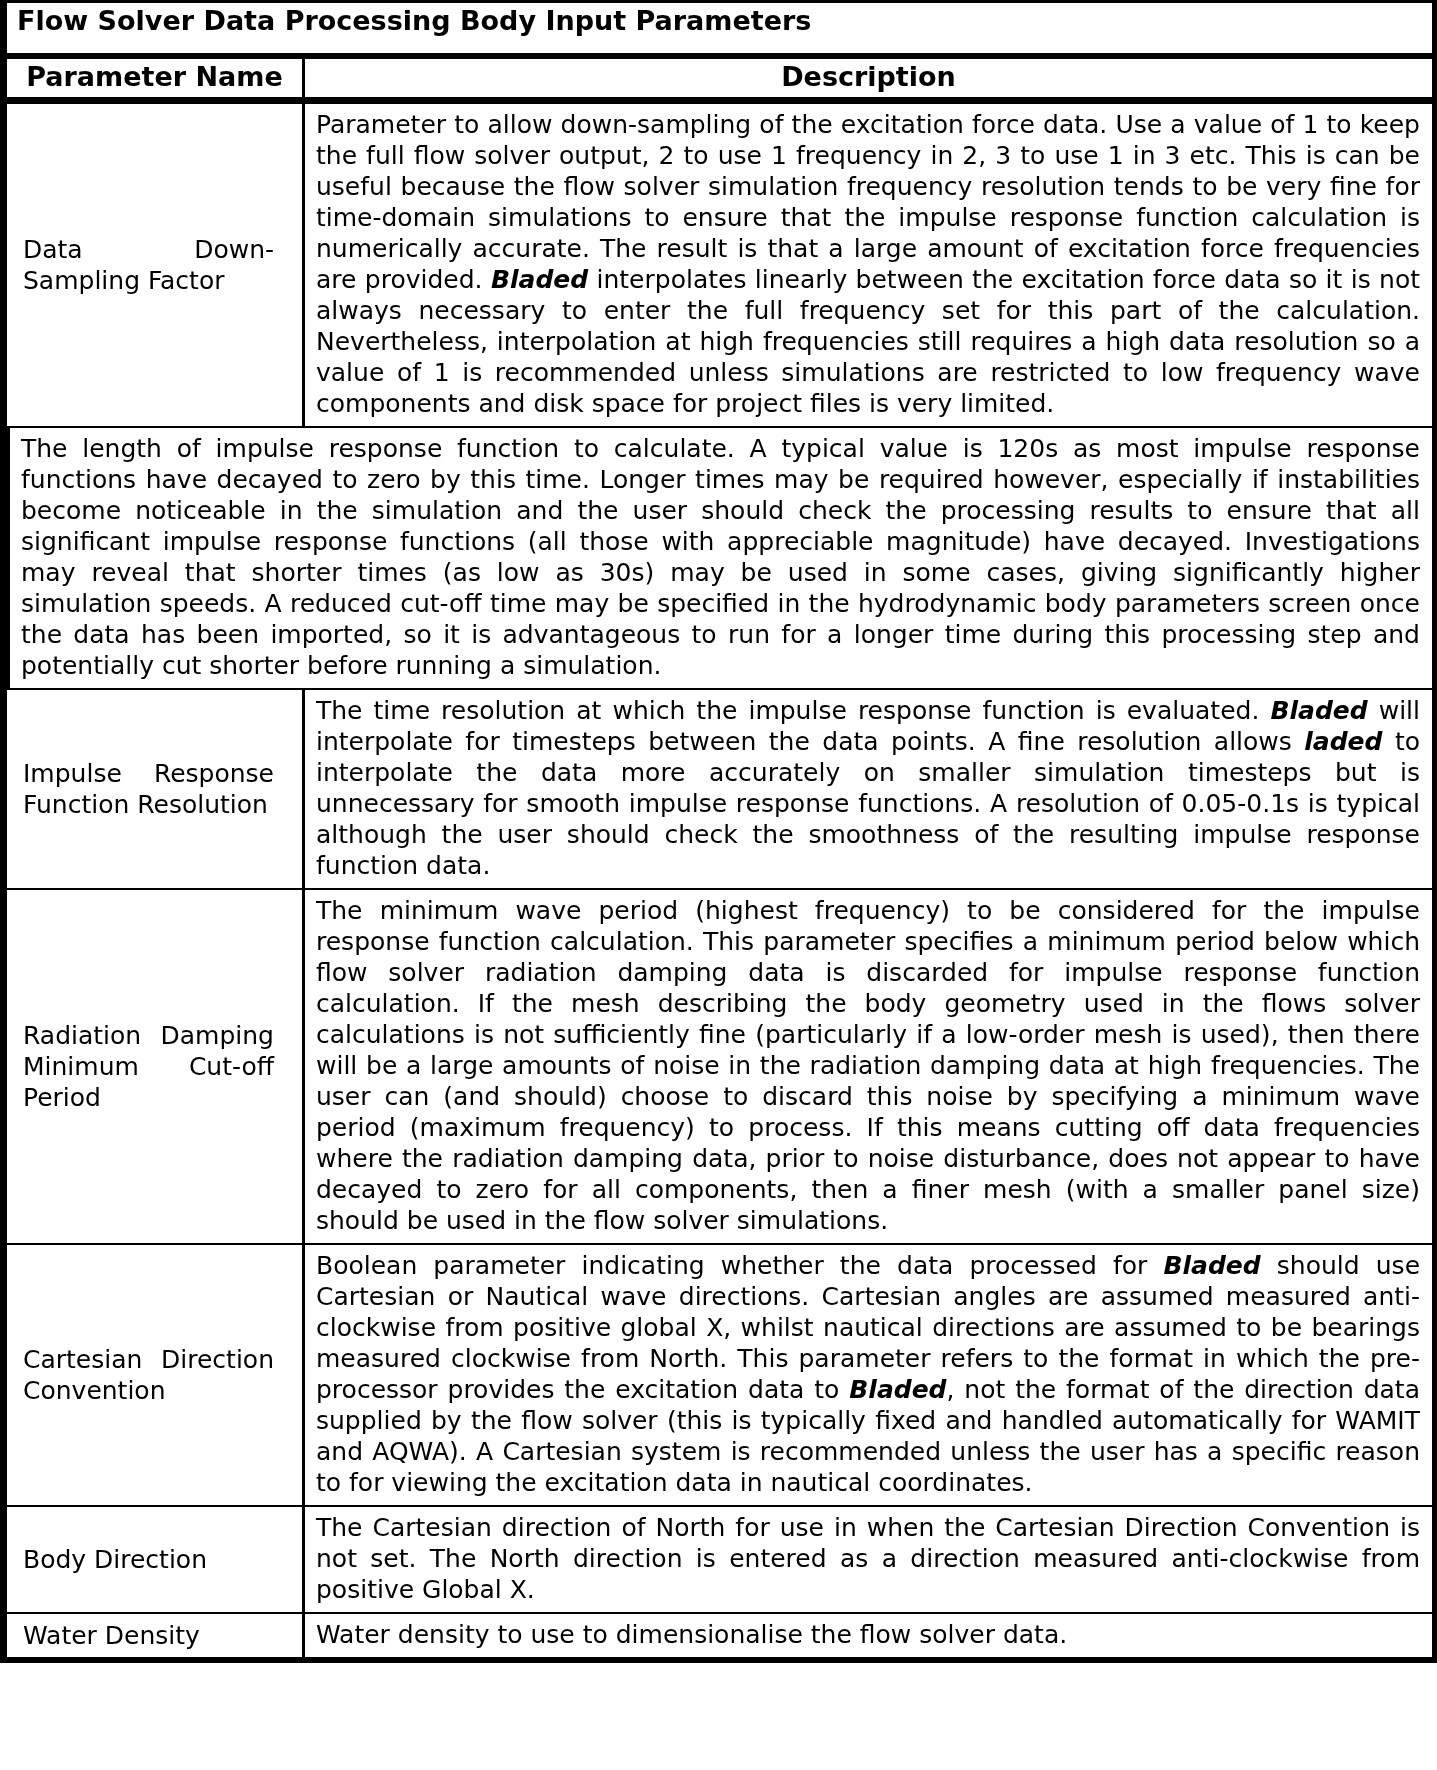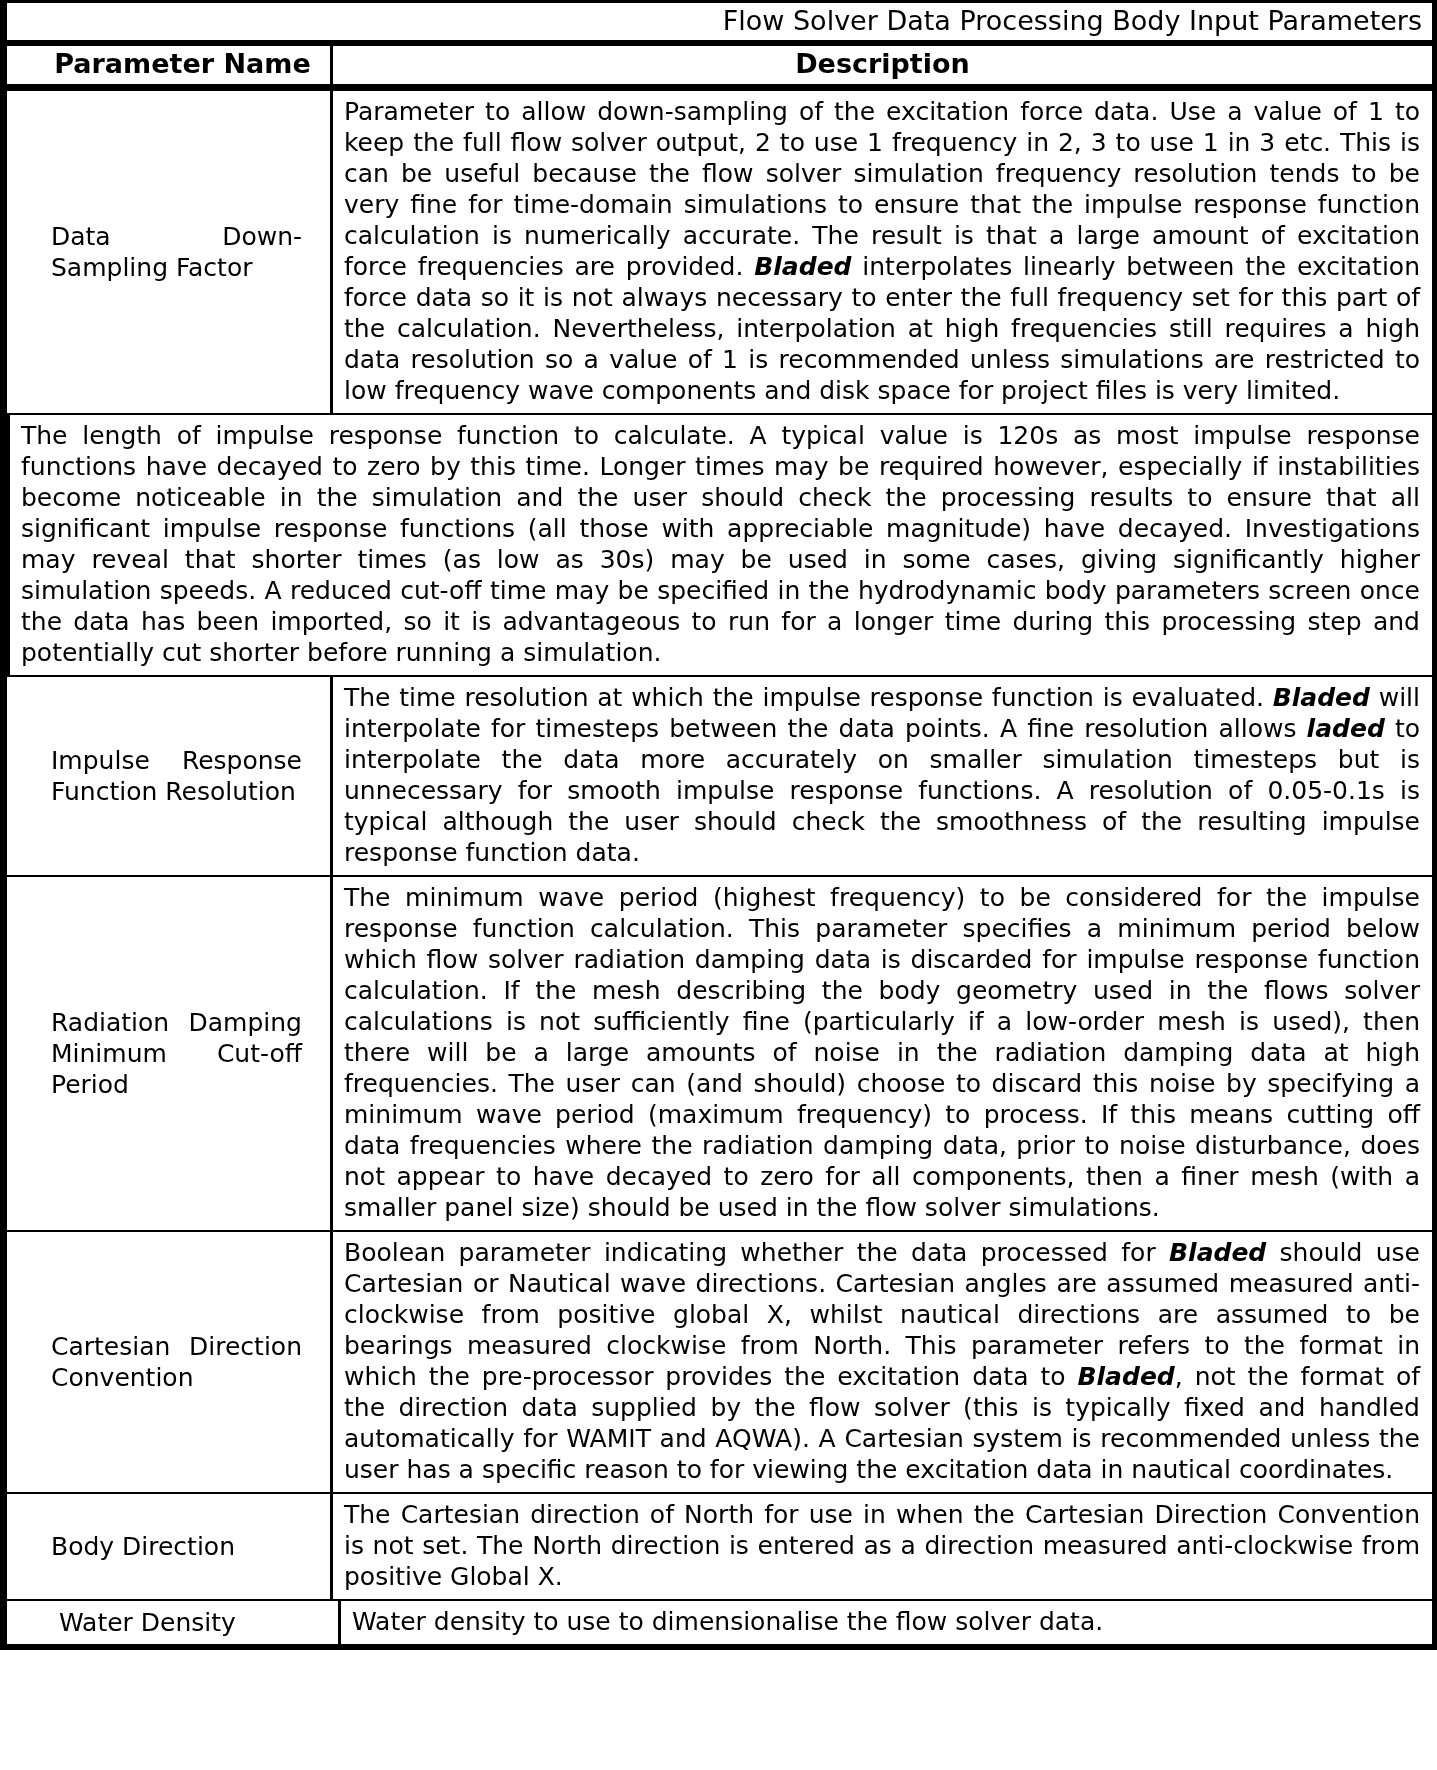--- a/index.html
+++ b/index.html
@@ -17,42 +17,41 @@
     box-sizing: border-box;
     background: var(--bg);
     color: var(--text);
     border: 3px solid var(--border);
     border-left-width: 7px;
     border-right-width: 5px;
     border-bottom-width: 6px;
     font-family: "DejaVu Sans", "Liberation Sans", sans-serif;
   }
   .title-row {
-    text-align: right;
-    font-weight: normal;
+    text-align: left;
+    font-weight: bold;
     font-size: 27px;
     line-height: 32px;
-    padding: 2px 10px 3px 10px;
+    padding: 2px 10px 16px 10px;
     border-bottom: 6px solid var(--border);
   }
   .header-row {
     display: flex;
     border-bottom: 7px solid var(--border);
     font-weight: bold;
     font-size: 27px;
     line-height: 32px;
   }
   .header-row .cell { padding: 2px 6px 4px 6px; text-align: center; }
   .row { display: flex; border-bottom: 2px solid var(--border); }
-  .row:last-child { border-bottom: none; padding-left: 8px; }
+  .row:last-child { border-bottom: none; }
   .col-name {
     width: 295px;
     flex: none;
     box-sizing: border-box;
-    margin-left: 28px;
   }
   .col-desc {
     flex: 1;
     box-sizing: border-box;
     border-left: 3px solid var(--border);
   }
   .row .col-name {
     align-self: center;
     padding: 6px 28px 6px 16px;
     font-size: 25px;

